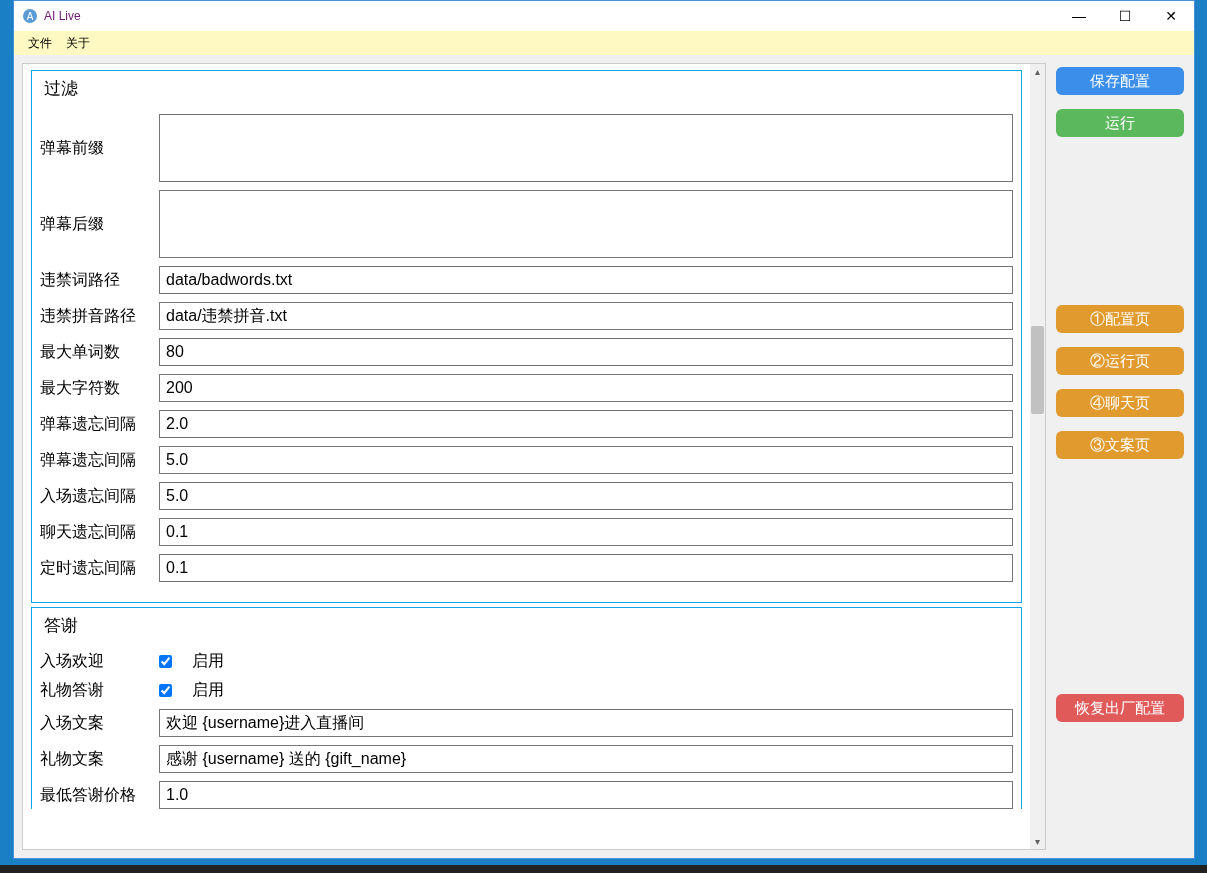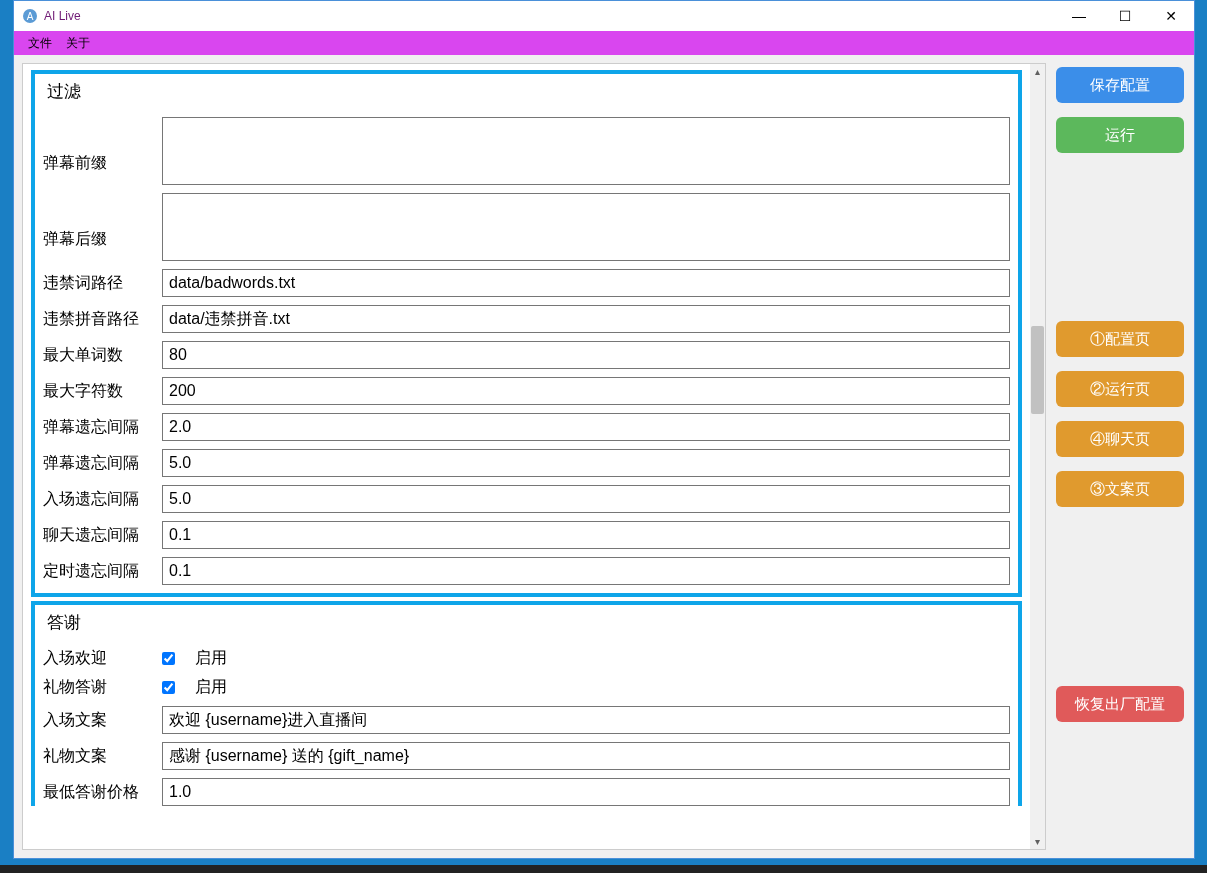--- a/index.html
+++ b/index.html
@@ -3,40 +3,40 @@
 <meta charset="utf-8">
 <style>
 *{box-sizing:border-box;margin:0;padding:0}
 body{font-family:"Microsoft YaHei","Segoe UI",sans-serif;font-size:13px;background:#1a7fc4;overflow:hidden;width:1207px;height:873px}
 .window{position:absolute;left:13px;top:0;width:1182px;height:859px;background:#fff;border:1px solid #4a90d9;display:flex;flex-direction:column}
 .titlebar{height:30px;display:flex;align-items:center;padding-left:8px;background:#fff}
 .titlebar .app-icon{width:16px;height:16px;margin-right:6px}
 .titlebar .title{flex:1;font-size:12px;color:#701a75}
 .win-controls{display:flex;height:100%}
 .win-btn{width:46px;height:30px;display:flex;align-items:center;justify-content:center;font-size:14px;color:#000}
-.menubar{height:24px;display:flex;align-items:center;padding-left:14px;gap:14px;font-size:12px;color:#000;background:#d946ef}
+.menubar{height:24px;display:flex;align-items:center;padding-left:14px;gap:14px;font-size:12px;color:#000;background:#fef9c3}
 .menubar span{cursor:default}
 .content-area{flex:1;display:flex;background:#f0f0f0;padding:8px 0 8px 8px;overflow:hidden}
 .main-panel{flex:1;background:#fff;border:1px solid #ccc;position:relative;overflow:hidden;margin-right:4px}
 .scroll-inner{position:absolute;left:0;top:0;right:15px;bottom:0;overflow-y:auto;padding:6px 8px 0 8px}
 .scrollbar-track{position:absolute;right:0;top:0;width:15px;height:100%;background:#f0f0f0}
 .scrollbar-arrow{width:15px;height:15px;display:flex;align-items:center;justify-content:center;color:#606060;font-size:10px}
 .scrollbar-thumb{position:absolute;right:1px;top:262px;width:13px;height:88px;background:#c1c1c1;border-radius:2px}
-.fieldset{border:4px solid #0ea5e9;margin-bottom:4px;padding:2px 8px 8px 8px}
+.fieldset{border:1px solid #0ea5e9;margin-bottom:4px;padding:2px 8px 20px 8px}
 .fieldset-title{font-size:17px;padding:4px 4px 6px 4px;color:#000}
 .row{display:flex;align-items:center;margin-top:8px}
-.row-tall{align-items:center}
+.row-tall{align-items:flex-start}
 .row-label{width:119px;font-size:16px;color:#000;flex-shrink:0}
 .row-tall .row-label{padding-top:24px}
 .row input[type=text]{flex:1;height:28px;border:1px solid #767676;padding:2px 6px;font-size:16px;font-family:inherit;background:#fff}
 .row textarea{flex:1;height:68px;border:1px solid #767676;padding:4px 6px;font-size:16px;font-family:inherit;resize:none;background:#fff}
 .check-wrap{display:flex;align-items:center;gap:20px;font-size:16px}
 .check-wrap input{width:13px;height:13px}
 .right-panel{width:144px;display:flex;flex-direction:column;gap:14px;padding:4px 10px 4px 6px}
-.rbtn{height:36px;border:none;border-radius:6px;font-size:15px;font-family:Liberation Mono, monospace;cursor:pointer;color:#fff}
+.rbtn{height:28px;border:none;border-radius:6px;font-size:15px;font-family:Liberation Mono, monospace;cursor:pointer;color:#fff}
 .rbtn.blue{background:#3b8ee9}
 .rbtn.green{background:#5cb85c}
 .rbtn.orange{background:#e09a2e}
 .rbtn.red{background:#e05a5a}
 .spacer-1{height:140px}
 .spacer-2{flex:1}
 .taskbar{position:absolute;left:0;bottom:0;width:1207px;height:8px;background:#222}
 </style>
 </head>
 <body>

